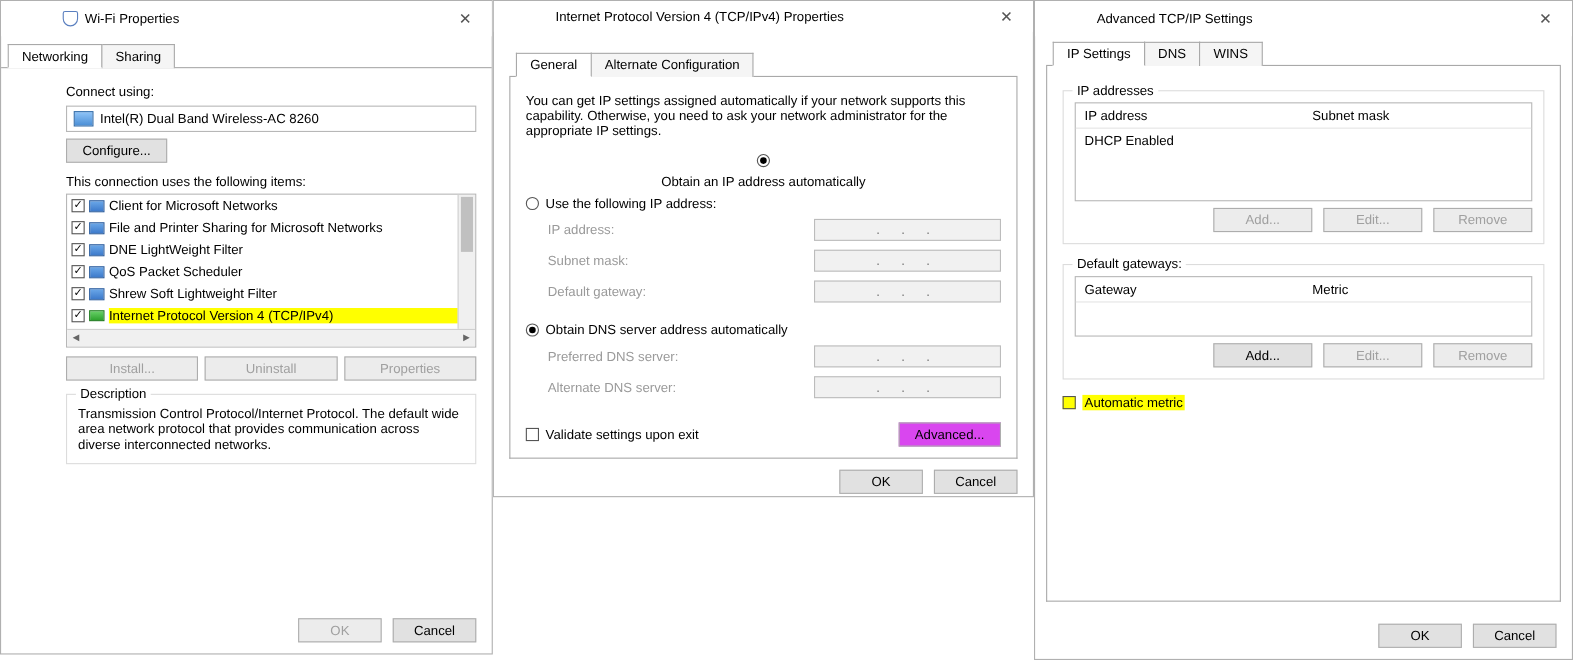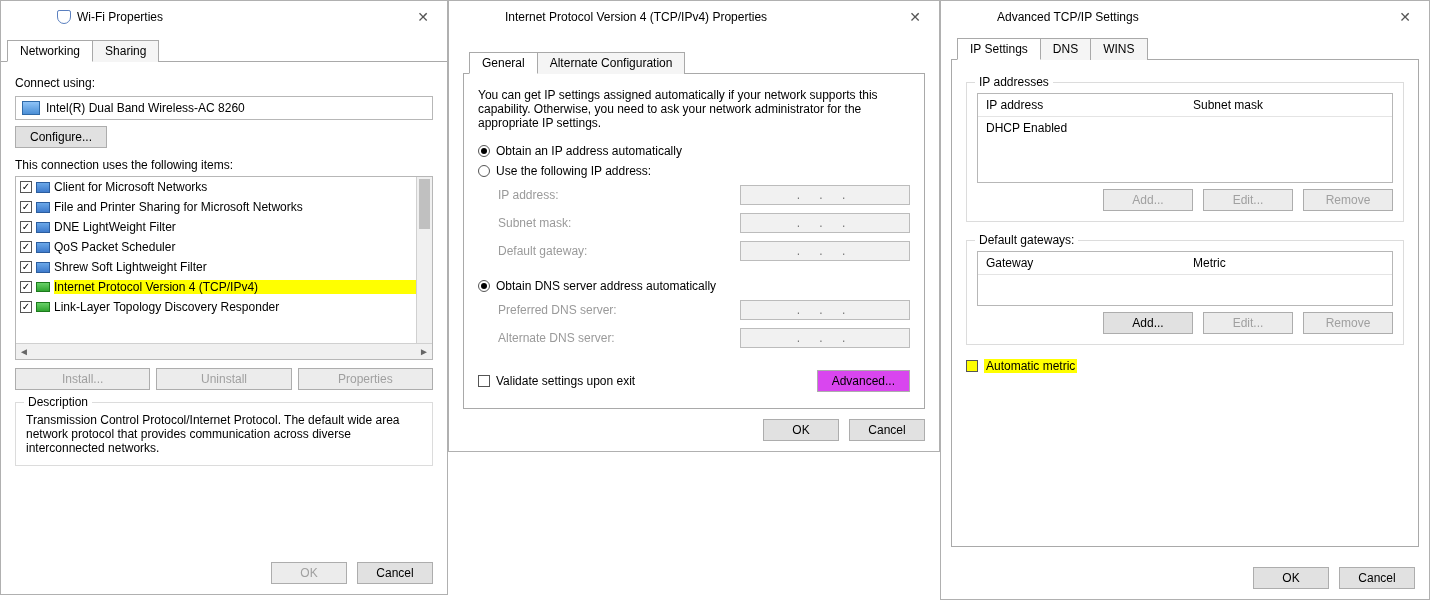--- a/index.html
+++ b/index.html
@@ -49,21 +49,21 @@
     margin-right:-1px;
     background:#f5f5f5;
     position:relative; top:1px;
     cursor:pointer;
   }
   .tab.active { background:#fff; z-index:2; border-bottom:1px solid #fff; }
 
   .body {
     padding: 14px 14px 10px 14px;
     flex:1;
-    display:flex; flex-direction:column;
+    display:flex; flex-direction:column;margin-left:45px;
   }
 
   .btn {
     border:1px solid #adadad; background:#e1e1e1; padding:3px 14px; cursor:pointer;
     min-width:76px; text-align:center;
   }
   .btn.disabled { color:#a0a0a0; background:#ececec; cursor:default; }
   .btn.hl { background:#d946ef; }
 
   .sunken {
@@ -93,21 +93,21 @@
 
   .disabled-text { color:#9a9a9a; }
 
   .ipfield {
     width:170px; border:1px solid #bcbcbc; background:#fff; text-align:center; letter-spacing:8px;
     padding:2px 0; color:#777;
   }
   .ipfield.disabled { background:#f1f1f1; }
 
   .listbox {
-    border:1px solid #b7b7b7; background:#fff; height:184px; overflow:hidden; position:relative;
+    border:1px solid #b7b7b7; background:#fff; height:140px; overflow:hidden; position:relative;
   }
   .listbox .row {
     display:flex; align-items:center; gap:4px; padding:1px 4px;
   }
   .listbox .rowspan { flex:1; }
   .listbox .hl { background:#ffff00; }
   .listbox .icon-mon {
     width:14px; height:11px; background:linear-gradient(#6aa7e8,#3d7acb); border:1px solid #2b5d9e;
     display:inline-block;
   }
@@ -261,21 +261,21 @@
       </div>
     <div class="close-x">✕</div>
   </div>
   <div class="tabs" style="margin:18px 14px 0 14px;">
     <div class="tab active">General</div>
     <div class="tab">Alternate Configuration</div>
   </div>
   <div class="body" style="border:1px solid #a9a9a9; border-top:none; margin:0 14px;">
     <div>You can get IP settings assigned automatically if your network supports this capability. Otherwise, you need to ask your network administrator for the appropriate IP settings.</div>
 
-    <div class="radio" style="margin-top:14px;">
+    <div class="radio" style="margin-top:14px;flex-direction:column;">
         <span class="r sel"></span>
         <span>Obtain an IP address automatically</span>
       </div>
     <div class="radio">
         <span class="r"></span>
         <span>Use the following IP address:</span>
       </div>
     <div class="field-row disabled-text">
         <span class="lab">IP address:</span>
         <div class="ipfield disabled">.   .   .</div>

